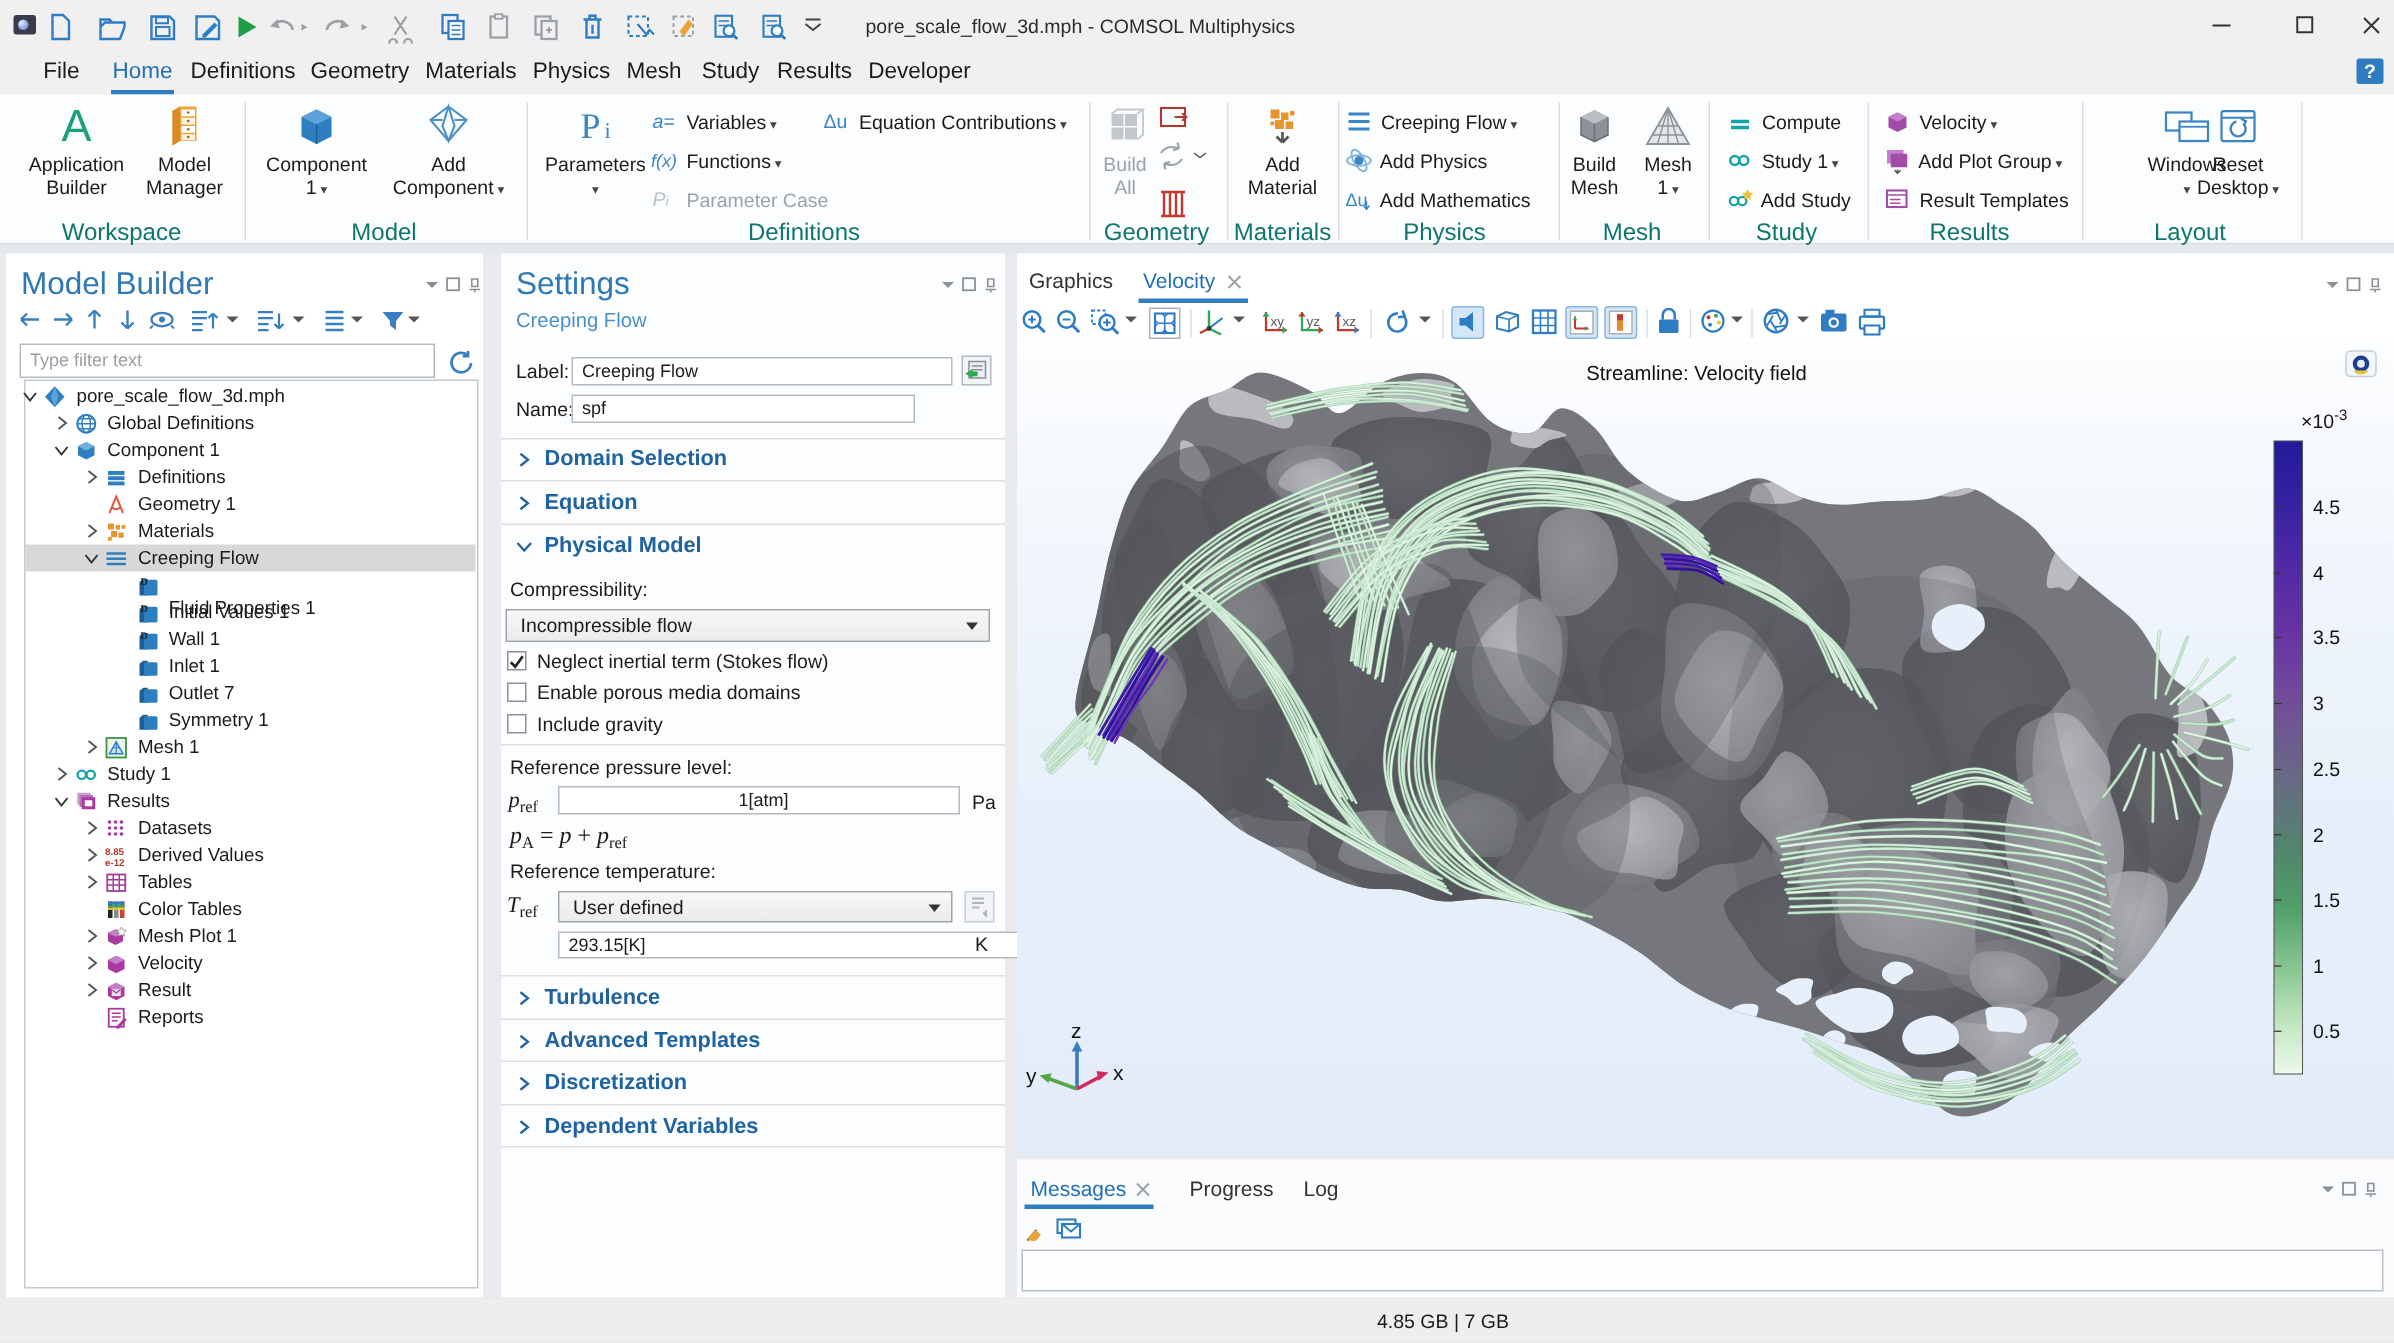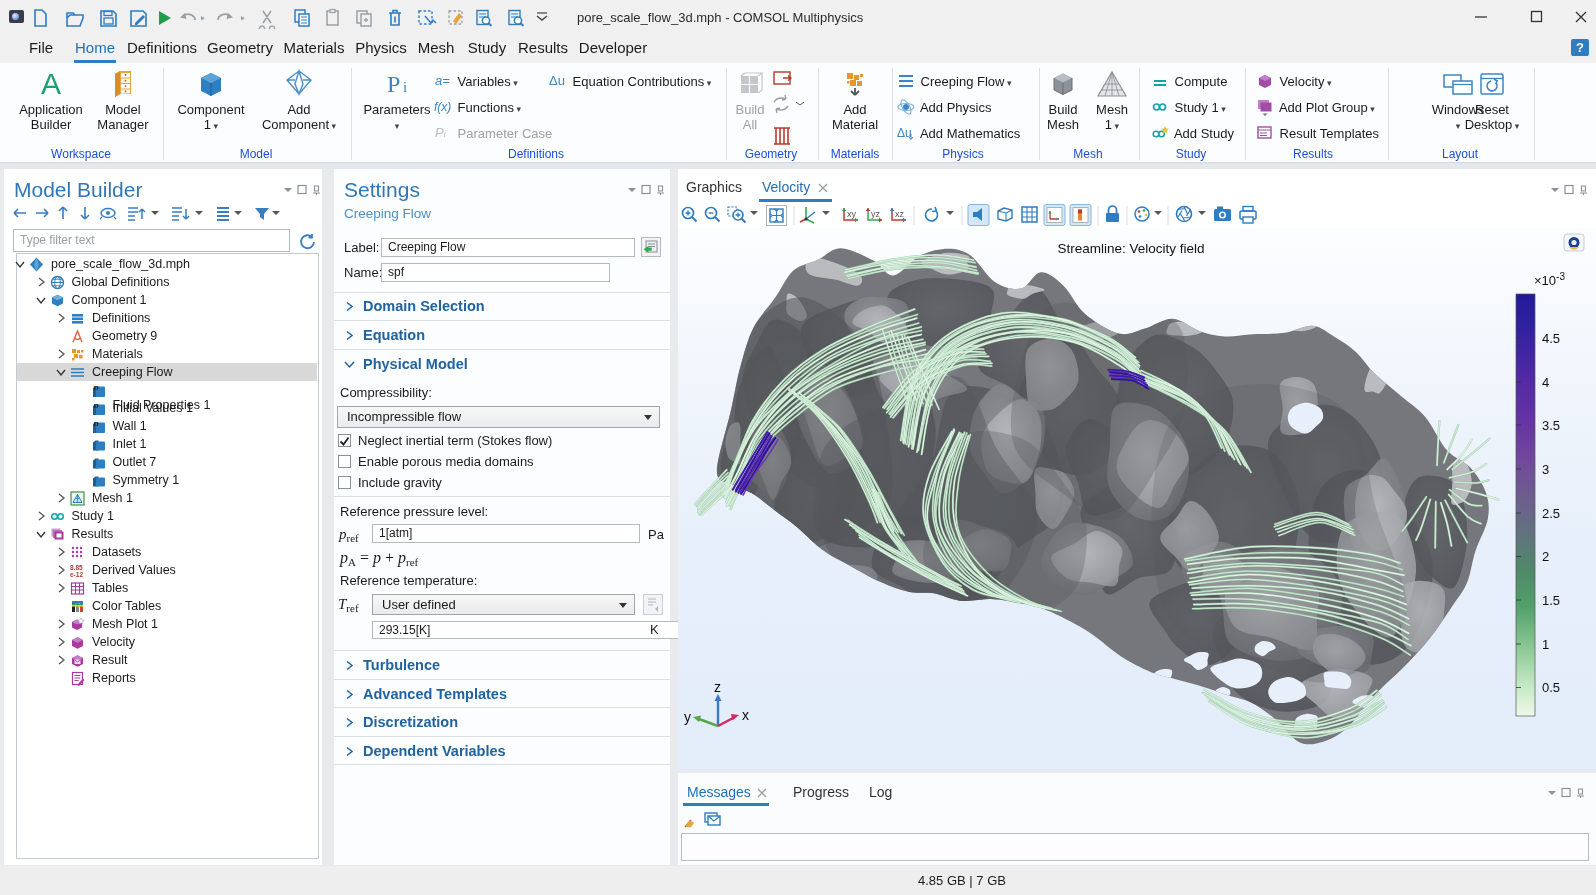--- a/index.html
+++ b/index.html
@@ -3,21 +3,21 @@
 <style>
 *{margin:0;padding:0;box-sizing:border-box;}
 html,body{width:1596px;height:895px;overflow:hidden;}
 body{font-family:"Liberation Sans",sans-serif;background:#e8eaed;position:relative;font-size:13px;color:#1b1b1b;}
 .abs{position:absolute;}
 .titlebar{left:0;top:0;width:1596px;height:33px;background:#f0f0f0;}
 .menubar{left:0;top:33px;width:1596px;height:30px;background:#f0f0f0;}
 .ribbon{left:0;top:63px;width:1596px;height:100px;background:#fcfdfe;border-bottom:1px solid #d4d9de;}
 .ribbonstrip{left:0;top:163px;width:1596px;height:6px;background:#e4e7eb;}
 .rsep{width:1px;background:#dcdfe3;top:68px;height:92px;}
-.rlabel{top:147px;font-size:12px;color:#1d4ed8;text-align:center;white-space:nowrap;}
+.rlabel{top:147px;font-size:16px;color:#0f766e;text-align:center;white-space:nowrap;}
 .bigbtn{top:68px;text-align:center;font-size:13px;color:#1b1b1b;line-height:15px;}
 .bigbtn .ic{height:32px;margin-bottom:2px;position:relative;}
 .rowbtn{font-size:13px;color:#1b1b1b;white-space:nowrap;height:18px;line-height:18px;}
 .gray{color:#9ca2a8!important;}
 .menu-tab{position:absolute;top:33px;height:30px;line-height:29px;font-size:15px;color:#1b1b1b;text-align:center;}
 .menu-tab.active{color:#2270b3;}
 .menu-tab.active::after{content:"";position:absolute;left:2px;right:2px;bottom:0;height:3px;background:#2e7dc0;}
 .card{background:#fff;position:absolute;}
 .ptitle{font-size:21px;color:#3078b4;}
 .psub{font-size:13.5px;color:#4b90c6;}
@@ -345,21 +345,21 @@
           <rect x="2" y="6.5" width="11" height="2.6"></rect>
           <rect x="2" y="10" width="11" height="2.6"></rect>
         </g>
       </svg></span>
     <span class="abs" style="left:92.0px;">Definitions</span>
   </div>
 <div class="treerow" style="top:327px;">
     <span class="ticon" style="left:70.0px;"><svg width="15" height="15" viewBox="0 0 15 15">
         <path d="M3,13 L7.5,2 12,13 M4.5,9 q3,3 6,0" fill="none" stroke="#e05d44" stroke-width="1.4"></path>
       </svg></span>
-    <span class="abs" style="left:92.0px;">Geometry 9</span>
+    <span class="abs" style="left:92.0px;">Geometry 1</span>
   </div>
 <div class="treerow" style="top:345px;">
     <svg class="abs" style="left:56.0px;top:4px;" width="10" height="10">
       <path d="M3,1 l5,4 -5,4" fill="none" stroke="#555" stroke-width="1.3"></path>
     </svg>
     <span class="ticon" style="left:70.0px;"><svg width="15" height="15" viewBox="0 0 15 15">
         <g fill="#e8952f">
           <rect x="2" y="2" width="4" height="4"></rect>
           <rect x="7" y="3" width="3" height="3"></rect>
           <rect x="4" y="7" width="4" height="4"></rect>
@@ -589,21 +589,21 @@
       <path d="M1.5,5.5 l3,3 5,-7" fill="none" stroke="#222" stroke-width="1.8"></path>
     </svg></div>
 <div class="abs" style="left:358px;top:433px;">Neglect inertial term (Stokes flow)</div>
 <div class="cb" style="left:338px;top:455px;"></div>
 <div class="abs" style="left:358px;top:454px;">Enable porous media domains</div>
 <div class="cb" style="left:338px;top:476px;"></div>
 <div class="abs" style="left:358px;top:475px;">Include gravity</div>
 <div class="sepline" style="left:334px;top:496px;width:336px;"></div>
 <div class="abs" style="left:340px;top:504px;">Reference pressure level:</div>
 <div class="abs" style="left:339px;top:526px;font-family:'Liberation Serif',serif;font-style:italic;font-size:15px;">p<span style="font-size:11px;font-style:normal;vertical-align:-3px;">ref</span></div>
-<div class="inp" style="left:372px;top:524px;width:268px;height:19px;">1[atm]</div>
+<div class="inp" style="left:372px;top:524px;width:268px;height:19px;text-align:center;">1[atm]</div>
 <div class="abs" style="left:648px;top:527px;">Pa</div>
 <div class="abs" style="left:340px;top:549px;font-family:'Liberation Serif',serif;font-style:italic;font-size:16px;">p<span style="font-size:11px;font-style:normal;vertical-align:-3px;">A</span> <span style="font-style:normal;">=</span> p <span style="font-style:normal;">+</span> p<span style="font-size:11px;font-style:normal;vertical-align:-3px;">ref</span></div>
 <div class="abs" style="left:340px;top:573px;">Reference temperature:</div>
 <div class="abs" style="left:338px;top:596px;font-family:'Liberation Serif',serif;font-style:italic;font-size:15px;">T<span style="font-size:11px;font-style:normal;vertical-align:-3px;">ref</span></div>
 <div class="dropdown" style="left:372px;top:594px;width:263px;height:21px;line-height:19px;">User defined<span class="darr"></span></div>
 <div class="abs" style="left:643px;top:594px;width:20px;height:21px;border:1px solid #c8ced4;background:#f2f3f5;"><svg width="18" height="19">
       <path d="M4,4 h8 M4,7 h8 M4,10 h5" stroke="#b0b6bc" stroke-width="1.2"></path>
       <path d="M11,14 l3,-3 v6 Z" fill="#b0b6bc"></path>
     </svg></div>
 <div class="inp" style="left:372px;top:621px;width:312px;height:18px;">293.15[K]</div>

